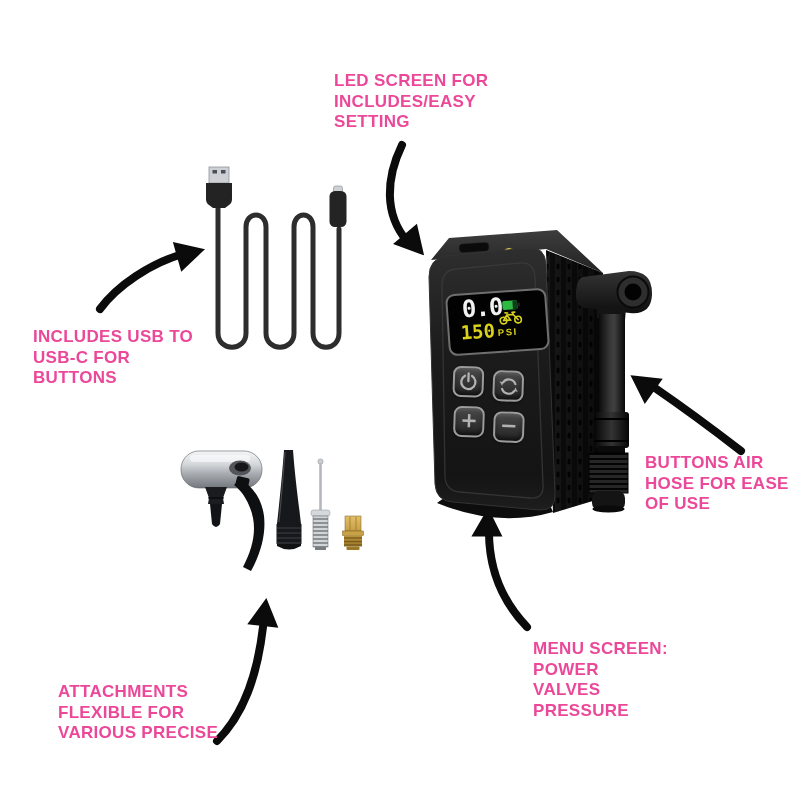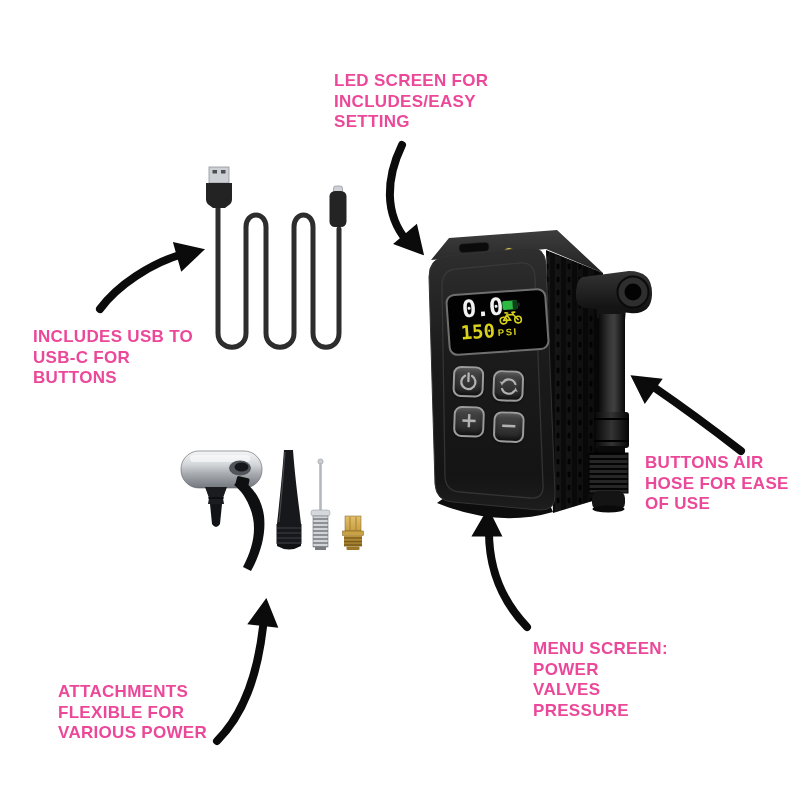--- a/index.html
+++ b/index.html
@@ -219,21 +219,21 @@
     <span>BUTTONS</span>
   </div>
   <div class="label" style="left:645px;top:453px">
     <span>BUTTONS AIR</span>
     <span>HOSE FOR EASE</span>
     <span>OF USE</span>
   </div>
   <div class="label" style="left:58px;top:682px">
     <span>ATTACHMENTS</span>
     <span>FLEXIBLE FOR</span>
-    <span>VARIOUS POWER</span>
+    <span>VARIOUS PRECISE</span>
   </div>
   <div class="label" style="left:533px;top:639px">
     <span>MENU SCREEN:</span>
     <span>POWER</span>
     <span>VALVES</span>
     <span>PRESSURE</span>
   </div>
 
   <div class="screen">
     <div class="reading">0.0</div>

